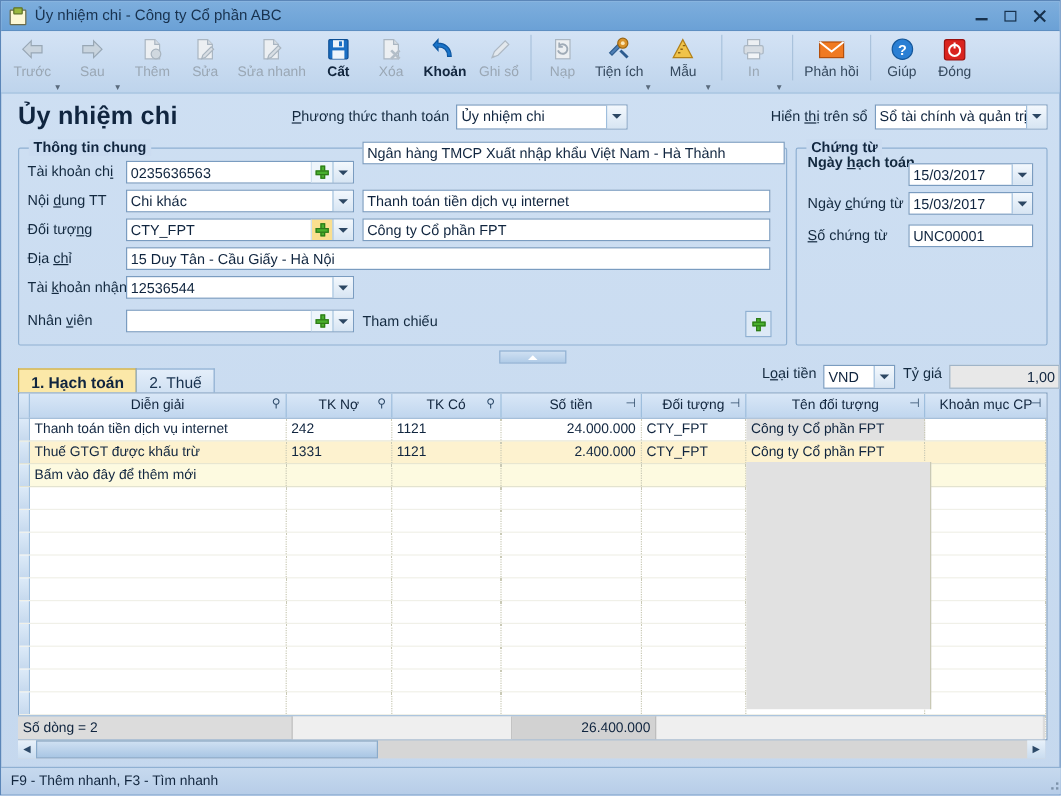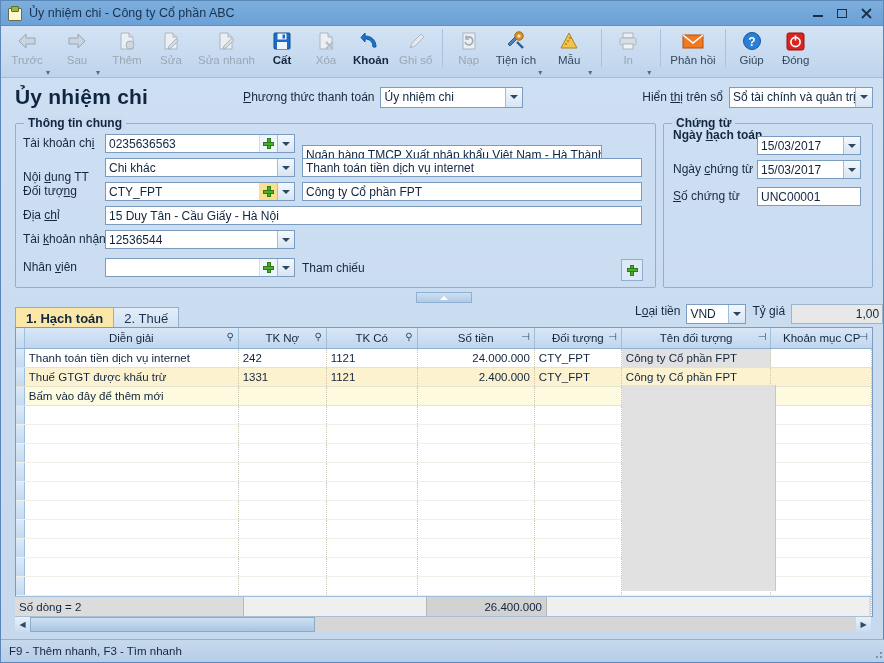--- a/index.html
+++ b/index.html
@@ -370,23 +370,23 @@
   <div style="position:absolute;left:22px;top:135px;width:60px;" class="lbl">Tài khoản ch<span class="u">i</span></div>
   <div class="combo" style="position:absolute;left:104px;top:133px;width:190px;">
     <div class="val">0235636563</div>
     <div class="plus">
         <span class="plusglyph"></span>
       </div>
     <div class="arrow">
         <i></i>
       </div>
   </div>
-  <div class="inp" style="position:absolute;left:301px;top:144px;width:300px;">Ngân hàng TMCP Xuất nhập khẩu Việt Nam - Hà Thành</div>
-
-  <div style="position:absolute;left:22px;top:169px;" class="lbl">Nội <span class="u">d</span>ung TT</div>
+  <div class="inp" style="position:absolute;left:301px;top:117px;width:352px;">Ngân hàng TMCP Xuất nhập khẩu Việt Nam - Hà Thành</div>
+
+  <div style="position:absolute;left:22px;top:159px;" class="lbl">Nội <span class="u">d</span>ung TT</div>
   <div class="combo" style="position:absolute;left:104px;top:157px;width:190px;">
     <div class="val">Chi khác</div>
     <div class="arrow">
         <i></i>
       </div>
   </div>
   <div class="inp" style="position:absolute;left:301px;top:157px;width:340px;">Thanh toán tiền dịch vụ internet</div>
 
   <div style="position:absolute;left:22px;top:183px;" class="lbl">Đối tượ<span class="u">n</span>g</div>
   <div class="combo" style="position:absolute;left:104px;top:181px;width:190px;">

